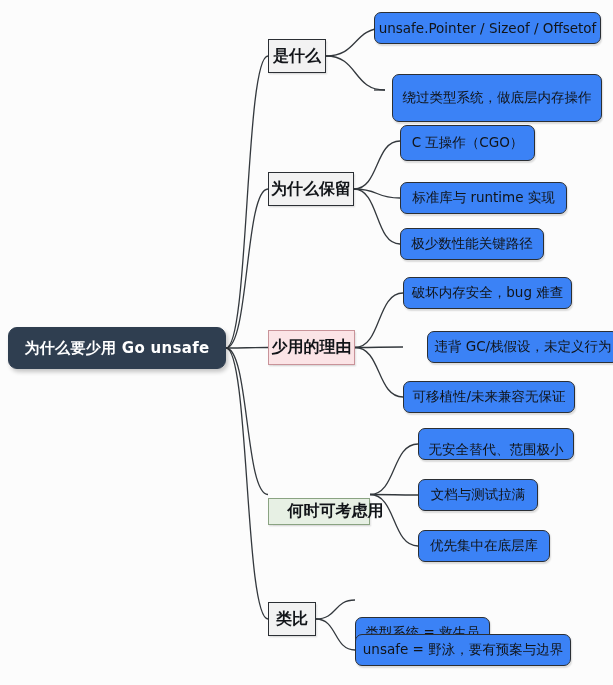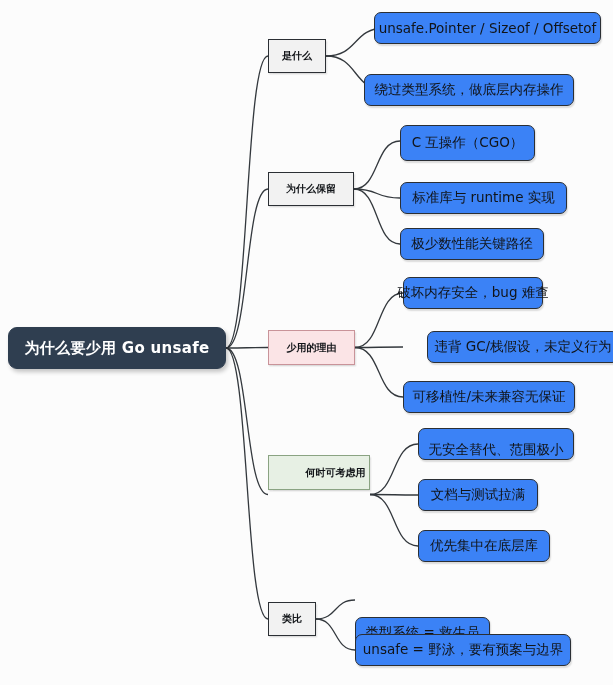--- a/index.html
+++ b/index.html
@@ -49,21 +49,21 @@
     font-weight: bold;
     letter-spacing: 0.3px;
     box-shadow: 2px 3px 4px rgba(0,0,0,0.22);
     padding: 0 14px;
   }
   .node-branch {
     background: #f2f2f2;
     color: #111418;
     border: 1.6px solid #2b2f34;
     border-radius: 0;
-    font-size: 10px;
+    font-size: 16px;
     font-weight: bold;
     padding: 0 10px;
     box-shadow: 1px 1.5px 1.5px rgba(0,0,0,0.13);
     align-items: center;
   }
   .node-branch.accent-pink {
     background: #fbe4e6;
     border-color: #c99399;
   }
   .node-branch.accent-green {
@@ -121,48 +121,48 @@
   <div id="node-layer">
       <div class="node-box node-root" style="left: 8px; top: 327px; width: 218px; height: 42px;">
         <span>为什么要少用 Go unsafe</span>
       </div>
       <div class="node-box node-branch" style="left: 268px; top: 39px; width: 58px; height: 34px;">
         <span>是什么</span>
       </div>
       <div class="node-box node-leaf" style="left: 374px; top: 12px; width: 227px; height: 32px;">
         <span>unsafe.Pointer / Sizeof / Offsetof</span>
       </div>
-      <div class="node-box node-leaf" style="left: 364px; top: 74px; width: 210px; height: 32px; justify-content: center;">
+      <div class="node-box node-leaf" style="left: 392px; top: 74px; width: 210px; height: 48px; justify-content: center;">
         <span>绕过类型系统，做底层内存操作</span>
       </div>
       <div class="node-box node-branch" style="left: 268px; top: 172px; width: 86px; height: 34px;">
         <span>为什么保留</span>
       </div>
       <div class="node-box node-leaf" style="left: 400px; top: 125px; width: 135px; height: 36px;">
         <span>C 互操作（CGO）</span>
       </div>
       <div class="node-box node-leaf" style="left: 400px; top: 182px; width: 167px; height: 32px;">
         <span>标准库与 runtime 实现</span>
       </div>
       <div class="node-box node-leaf" style="left: 400px; top: 228px; width: 144px; height: 32px;">
         <span>极少数性能关键路径</span>
       </div>
       <div class="node-box node-branch accent-pink" style="left: 268px; top: 330px; width: 87px; height: 35px;">
         <span>少用的理由</span>
       </div>
-      <div class="node-box node-leaf" style="left: 403px; top: 277px; width: 140px; height: 32px;">
+      <div class="node-box node-leaf" style="left: 403px; top: 277px; width: 169px; height: 32px;">
         <span>破坏内存安全，bug 难查</span>
       </div>
       <div class="node-box node-leaf" style="left: 427px; top: 331px; width: 192px; height: 32px;">
         <span>违背 GC/栈假设，未定义行为</span>
       </div>
       <div class="node-box node-leaf" style="left: 403px; top: 381px; width: 172px; height: 32px;">
         <span>可移植性/未来兼容无保证</span>
       </div>
-      <div class="node-box node-branch accent-green" style="left: 268px; top: 455px; width: 102px; height: 35px; padding-left: 43px;">
+      <div class="node-box node-branch accent-green" style="left: 268px; top: 498px; width: 102px; height: 27px; padding-left: 43px;">
         <span>何时可考虑用</span>
       </div>
       <div class="node-box node-leaf" style="left: 418px; top: 428px; width: 156px; height: 32px; align-items: flex-end;">
         <span>无安全替代、范围极小</span>
       </div>
       <div class="node-box node-leaf" style="left: 418px; top: 479px; width: 120px; height: 32px;">
         <span>文档与测试拉满</span>
       </div>
       <div class="node-box node-leaf" style="left: 418px; top: 530px; width: 132px; height: 32px;">
         <span>优先集中在底层库</span>

